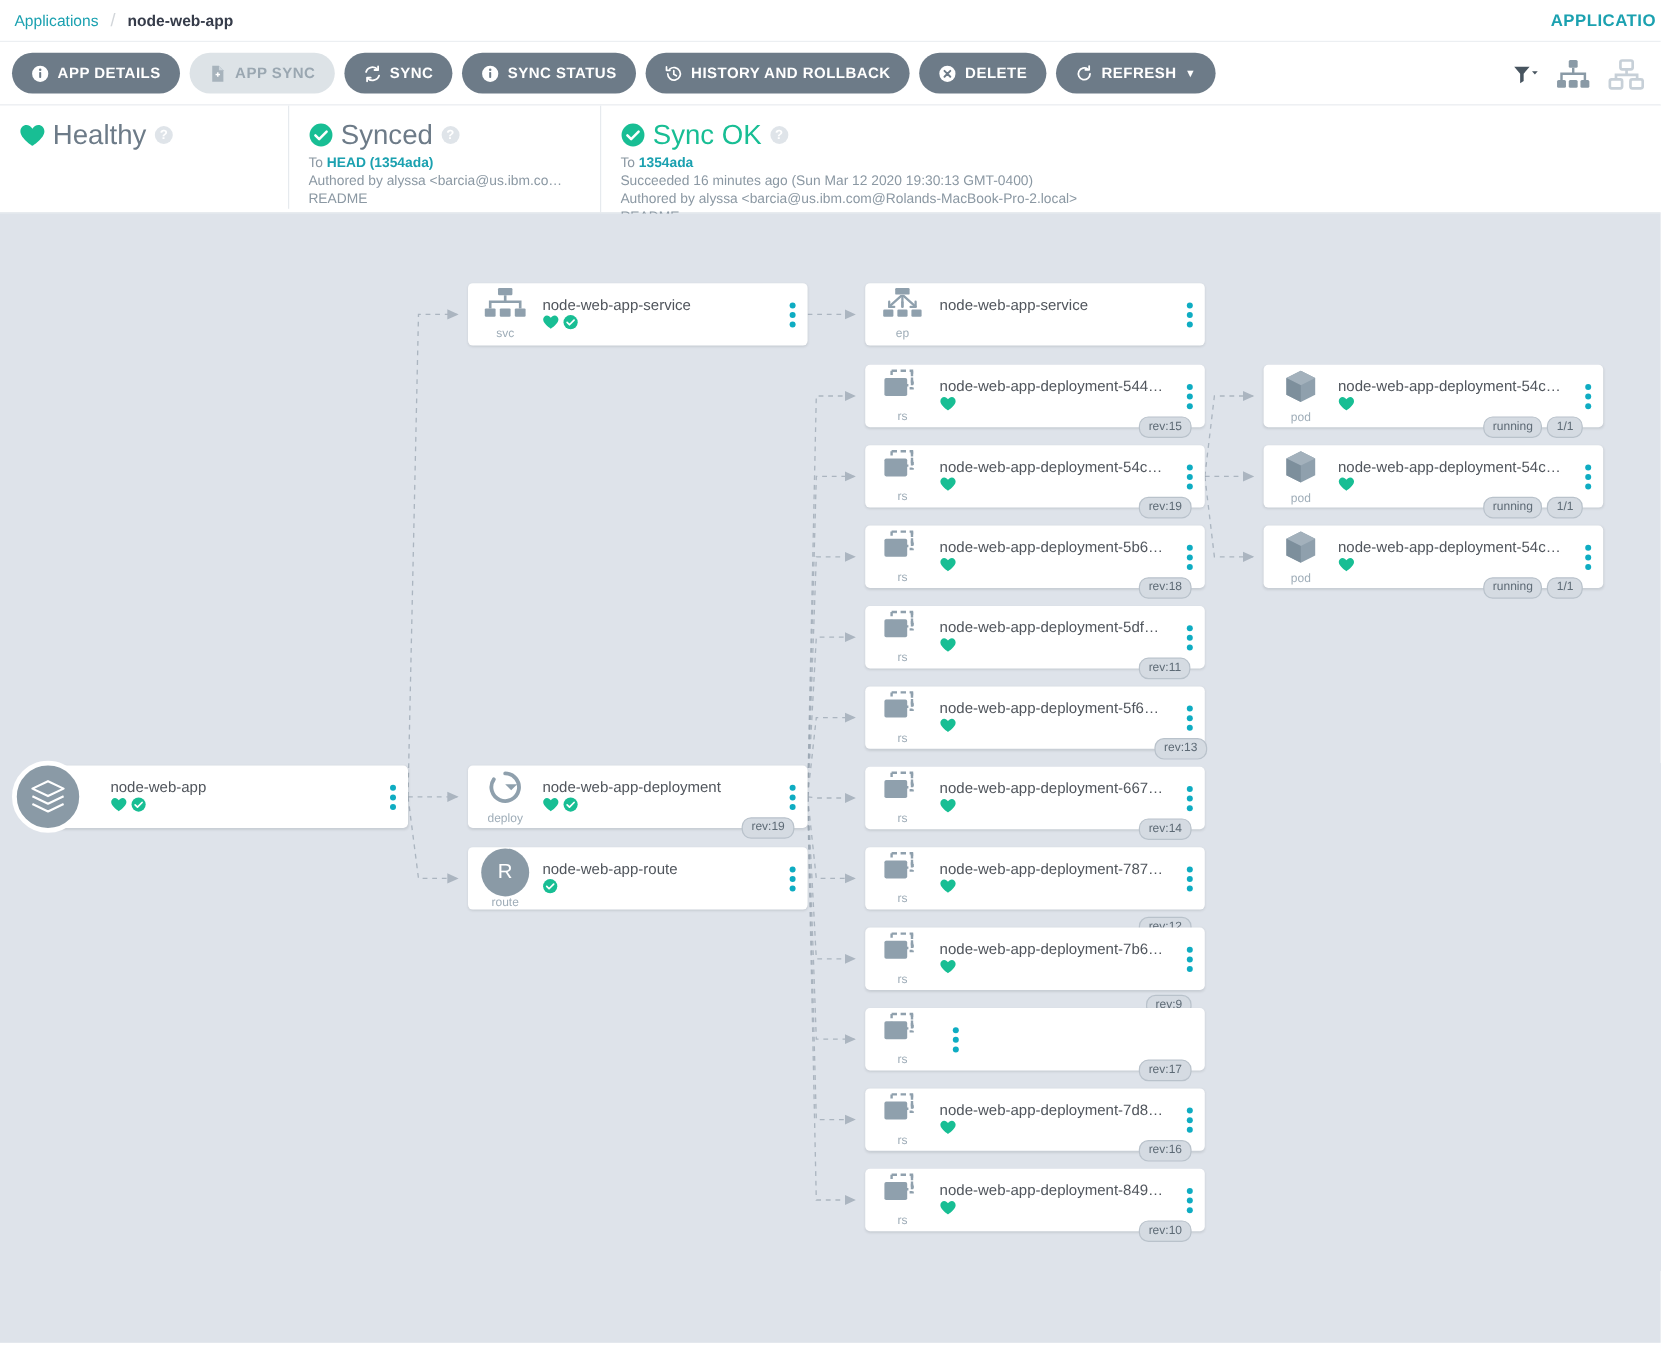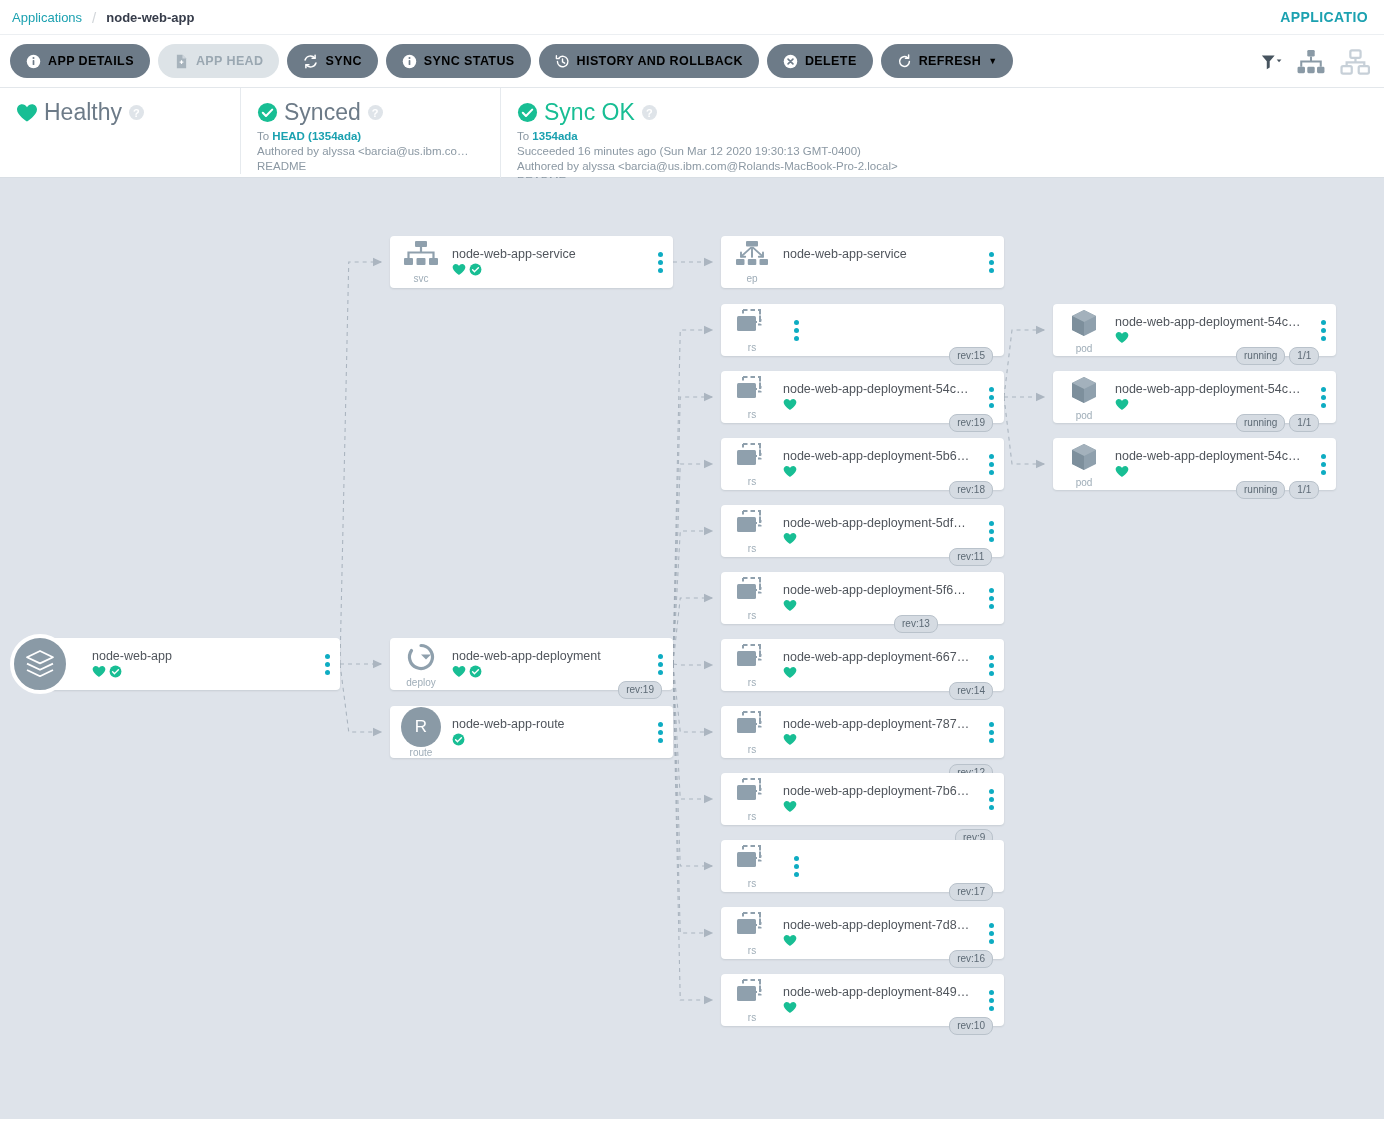--- a/index.html
+++ b/index.html
@@ -30,21 +30,21 @@
     margin: 0 10px;
     font-size: 15px;
   }
   .crumb-current {
     color: #363c4a;
     font-size: 13px;
     font-weight: bold;
   }
   .app-label {
     position: absolute;
-    right: 16px;
+    right: 4px;
     top: 9px;
     color: #1ba1b0;
     font-size: 14px;
     font-weight: bold;
     letter-spacing: .4px;
     white-space: nowrap;
     overflow: hidden;
   }
 
   
@@ -55,21 +55,21 @@
     border-bottom: 1px solid #e3e7eb;
     display: flex;
     align-items: center;
     padding: 0 10px;
     position: relative;
   }
   .tb-btn {
     height: 34px;
     border-radius: 17px;
     background: #6d7b88;
-    color: #000000;
+    color: #ffffff;
     font-size: 12.5px;
     font-weight: bold;
     letter-spacing: .4px;
     display: inline-flex;
     align-items: center;
     padding: 0 16px;
     margin-right: 8px;
     cursor: pointer;
     white-space: nowrap;
     user-select: none;
@@ -303,21 +303,21 @@
 
   <div class="tb-btn disabled">
     <span class="tb-ico">
       <svg width="13" height="15" viewBox="0 0 14 16">
           <path d="M2 .8h6l4 4v10.4H2z" fill="#a7b3bc"></path>
           <path d="M8 .8v4h4" fill="#cfd7dd"></path>
           <rect x="5" y="8" width="4" height="1.3" fill="#fff"></rect>
           <rect x="6.35" y="6.65" width="1.3" height="4" fill="#fff"></rect>
         </svg>
     </span>
-    <span>APP HEAD</span>
+    <span>APP SYNC</span>
   </div>
 
   <div class="tb-btn">
     <span class="tb-ico">
       <svg width="15" height="15" viewBox="0 0 16 16" fill="none" stroke="#fff" stroke-width="1.6">
         <path d="M2.2 6.4A6 6 0 0 1 12.6 4.4" stroke-linecap="round"></path>
         <path d="M13.8 9.6A6 6 0 0 1 3.4 11.6" stroke-linecap="round"></path>
         <path d="M12.9 1.4v3.2H9.7" stroke-linecap="round" stroke-linejoin="round"></path>
         <path d="M3.1 14.6v-3.2h3.2" stroke-linecap="round" stroke-linejoin="round"></path>
       </svg>
@@ -613,20 +613,28 @@
       <div class="node" style="left: 721px; top: 126px; width: 283px; height: 52px;">
         <div class="ic">
           <span><svg width="36" height="30" viewBox="0 0 36 30">
               <path d="M9 2h17v12" fill="none" stroke="#8fa0ad" stroke-width="2" stroke-dasharray="4.5 3"></path>
               <path d="M26 2v12H9V2" fill="none" stroke="#8fa0ad" stroke-width="2" stroke-dasharray="4.5 3"></path>
               <rect x="3" y="8" width="19" height="15" rx="1.5" fill="#8fa0ad"></rect>
               <path d="M24 16.5h2.5V11" fill="none" stroke="#8fa0ad" stroke-width="2" stroke-dasharray="3 2.5"></path>
             </svg></span>
           <div class="kind">rs</div>
         </div>
+        <div class="body">
+          <div class="title" title="node-web-app-deployment-544…">node-web-app-deployment-544…</div>
+          <div class="badges">
+            <span><svg width="14" height="13" viewBox="0 0 22 20">
+                <path d="M11 18.6S1 12.3 1 6.6C1 3.4 3.4 1.2 6 1.2c2 0 3.9 1.3 5 3 1.1-1.7 3-3 5-3 2.6 0 5 2.2 5 5.4 0 5.7-10 12-10 12z" fill="#18be94"></path>
+              </svg></span>
+          </div>
+        </div>
         <div class="dots">
           <i></i>
           <i></i>
           <i></i>
         </div>
       </div>
       <div class="pill-row" style="left: 949.2px; top: 169px;">
         <span class="pill">rev:15</span>
       </div>
       <div class="node" style="left: 721px; top: 193px; width: 283px; height: 52px;">
@@ -727,21 +735,21 @@
                 <path d="M11 18.6S1 12.3 1 6.6C1 3.4 3.4 1.2 6 1.2c2 0 3.9 1.3 5 3 1.1-1.7 3-3 5-3 2.6 0 5 2.2 5 5.4 0 5.7-10 12-10 12z" fill="#18be94"></path>
               </svg></span>
           </div>
         </div>
         <div class="dots">
           <i></i>
           <i></i>
           <i></i>
         </div>
       </div>
-      <div class="pill-row" style="left: 894px; top: 437px;">
+      <div class="pill-row" style="left: 962px; top: 437px;">
         <span class="pill">rev:13</span>
       </div>
       <div class="node" style="left: 721px; top: 461px; width: 283px; height: 52px;">
         <div class="ic">
           <span><svg width="36" height="30" viewBox="0 0 36 30">
               <path d="M9 2h17v12" fill="none" stroke="#8fa0ad" stroke-width="2" stroke-dasharray="4.5 3"></path>
               <path d="M26 2v12H9V2" fill="none" stroke="#8fa0ad" stroke-width="2" stroke-dasharray="4.5 3"></path>
               <rect x="3" y="8" width="19" height="15" rx="1.5" fill="#8fa0ad"></rect>
               <path d="M24 16.5h2.5V11" fill="none" stroke="#8fa0ad" stroke-width="2" stroke-dasharray="3 2.5"></path>
             </svg></span>

